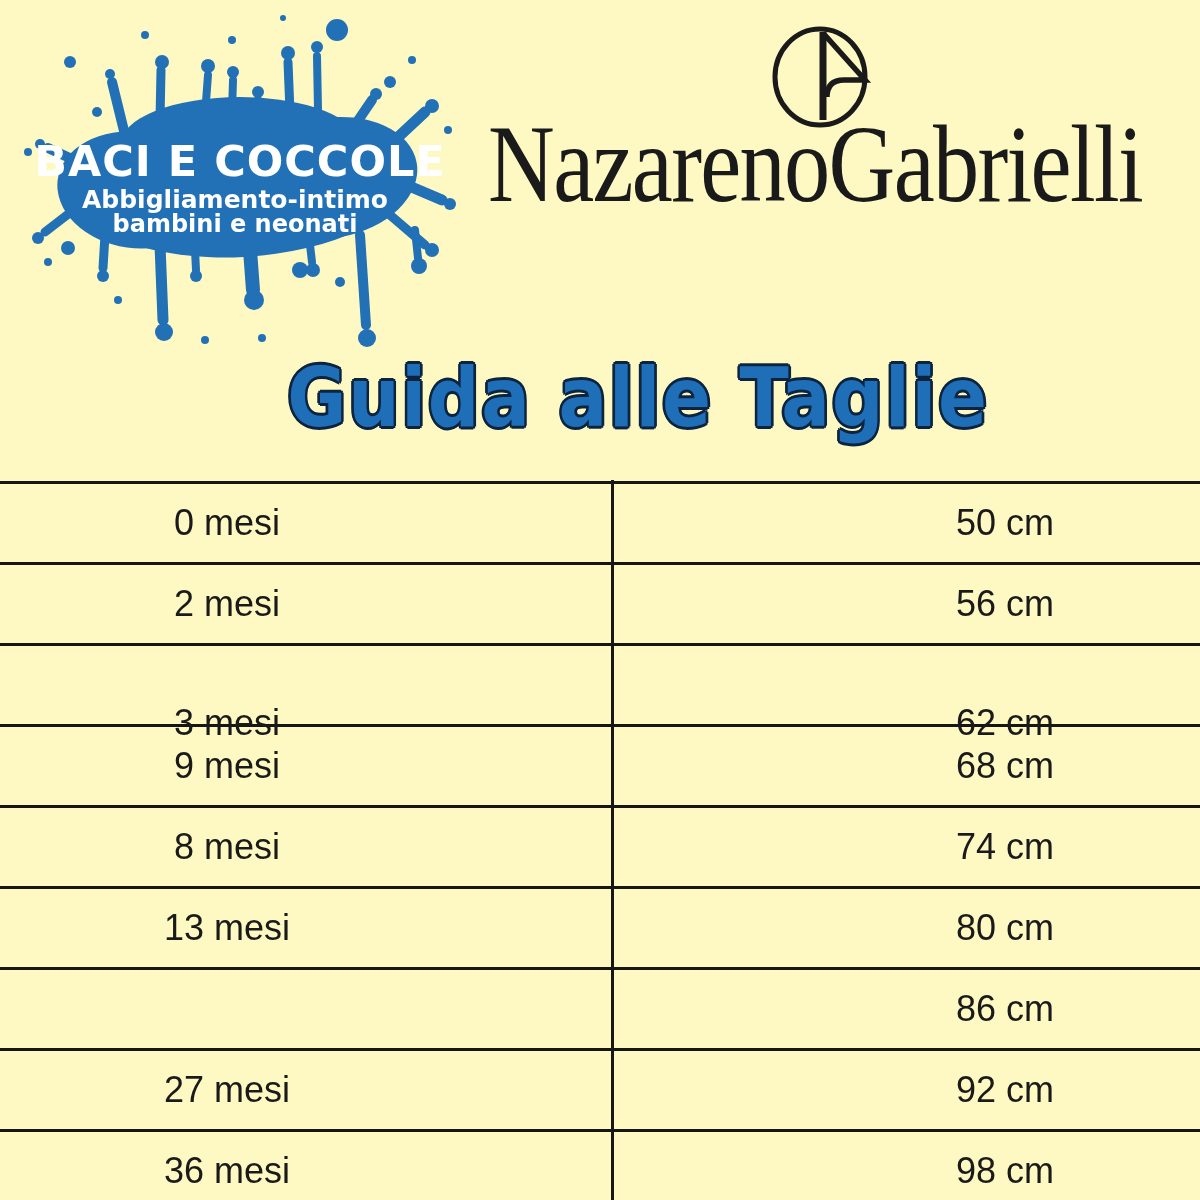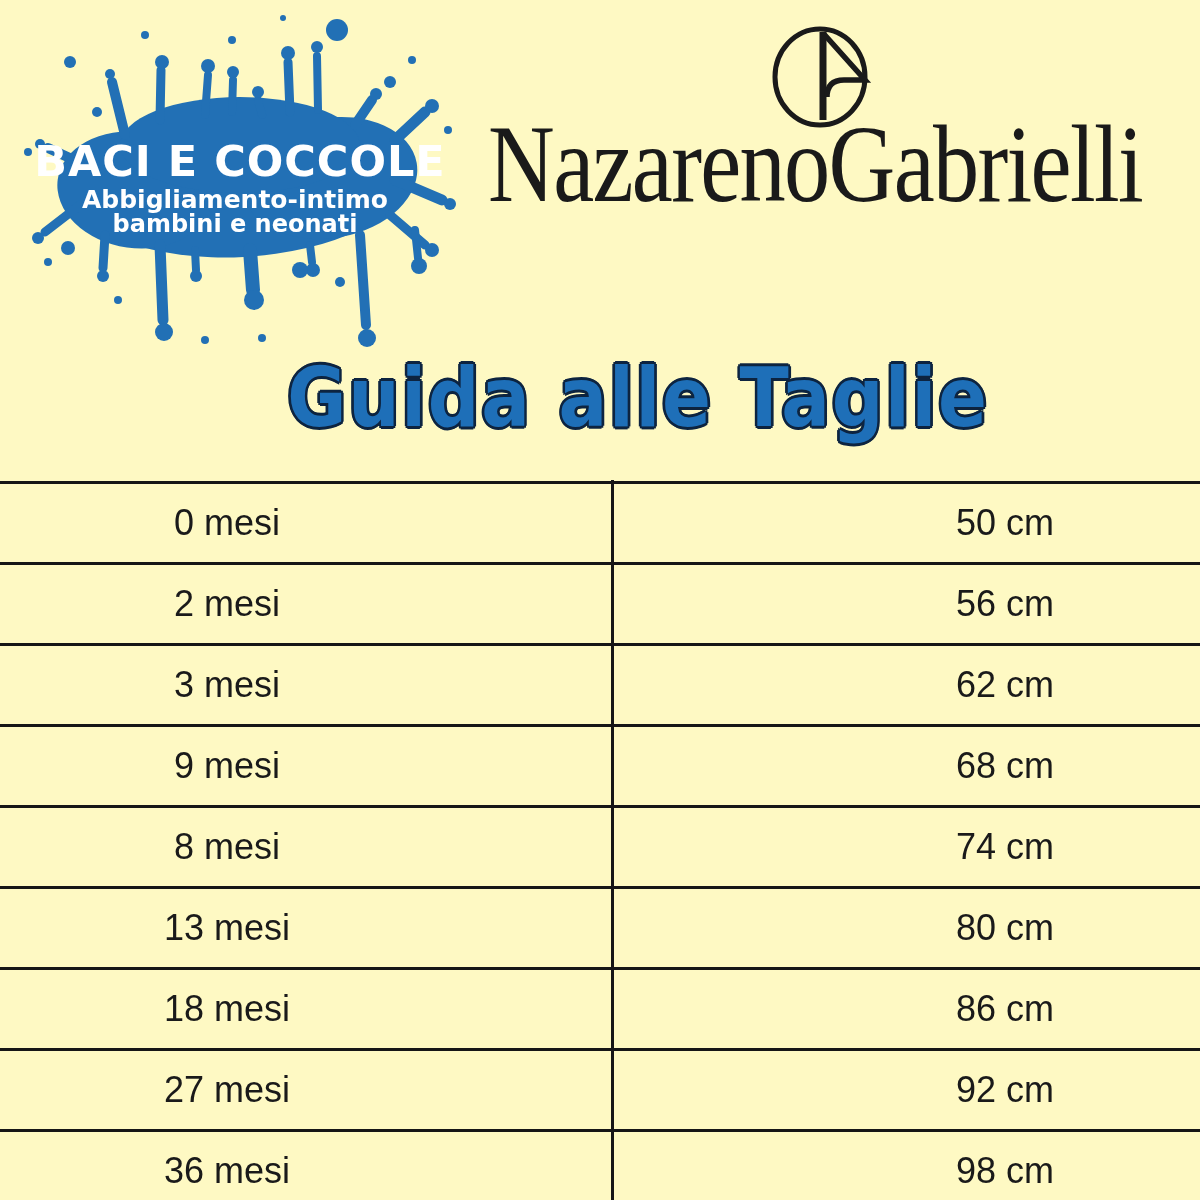--- a/index.html
+++ b/index.html
@@ -183,38 +183,37 @@
     <div class="vline"></div>
 
     <div class="trow" style="top:484px">
       <div class="cell cell-age">0 mesi</div>
       <div class="cell cell-len">50 cm</div>
     </div>
     <div class="trow" style="top:565px">
       <div class="cell cell-age">2 mesi</div>
       <div class="cell cell-len">56 cm</div>
     </div>
-    <div class="trow" style="top:646px">
+    <div class="trow" style="top:684px">
       <div class="cell cell-age">3 mesi</div>
       <div class="cell cell-len">62 cm</div>
     </div>
     <div class="trow" style="top:727px">
       <div class="cell cell-age">9 mesi</div>
       <div class="cell cell-len">68 cm</div>
     </div>
     <div class="trow" style="top:808px">
       <div class="cell cell-age">8 mesi</div>
       <div class="cell cell-len">74 cm</div>
     </div>
     <div class="trow" style="top:889px">
       <div class="cell cell-age">13 mesi</div>
       <div class="cell cell-len">80 cm</div>
     </div>
     <div class="trow" style="top:970px">
-      <div class="cell cell-age">18 mesi</div>
       <div class="cell cell-len">86 cm</div>
     </div>
     <div class="trow" style="top:1051px">
       <div class="cell cell-age">27 mesi</div>
       <div class="cell cell-len">92 cm</div>
     </div>
     <div class="trow" style="top:1132px">
       <div class="cell cell-age">36 mesi</div>
       <div class="cell cell-len">98 cm</div>
     </div>

